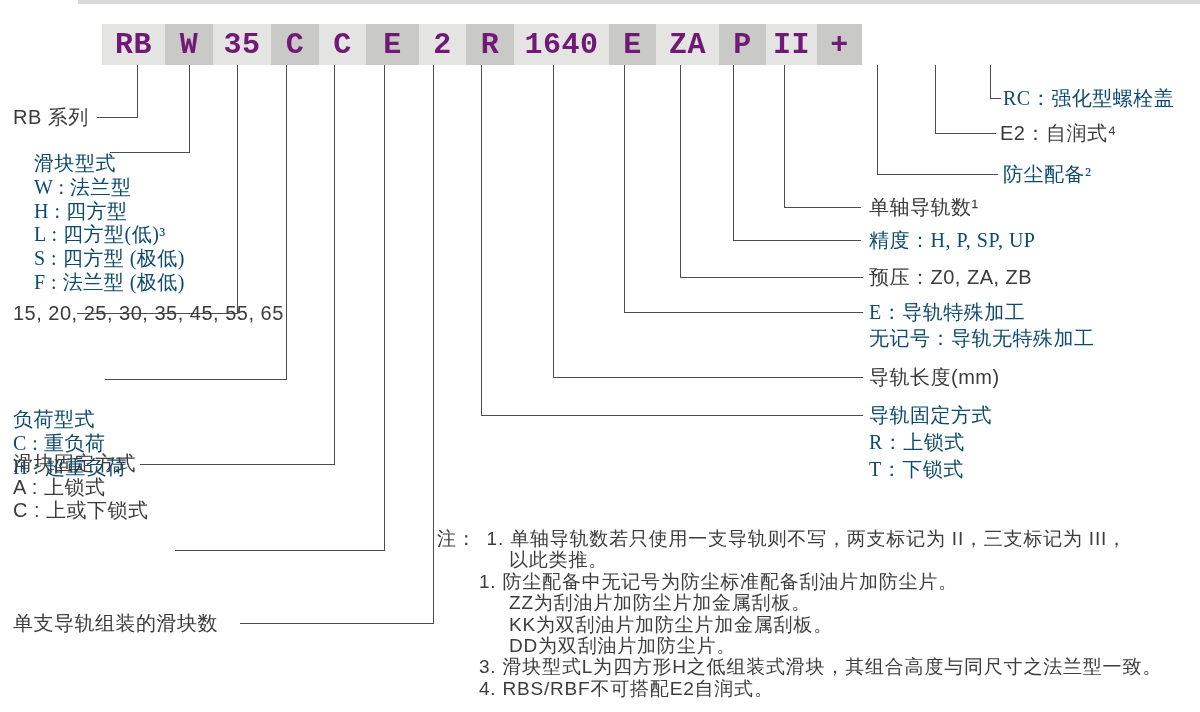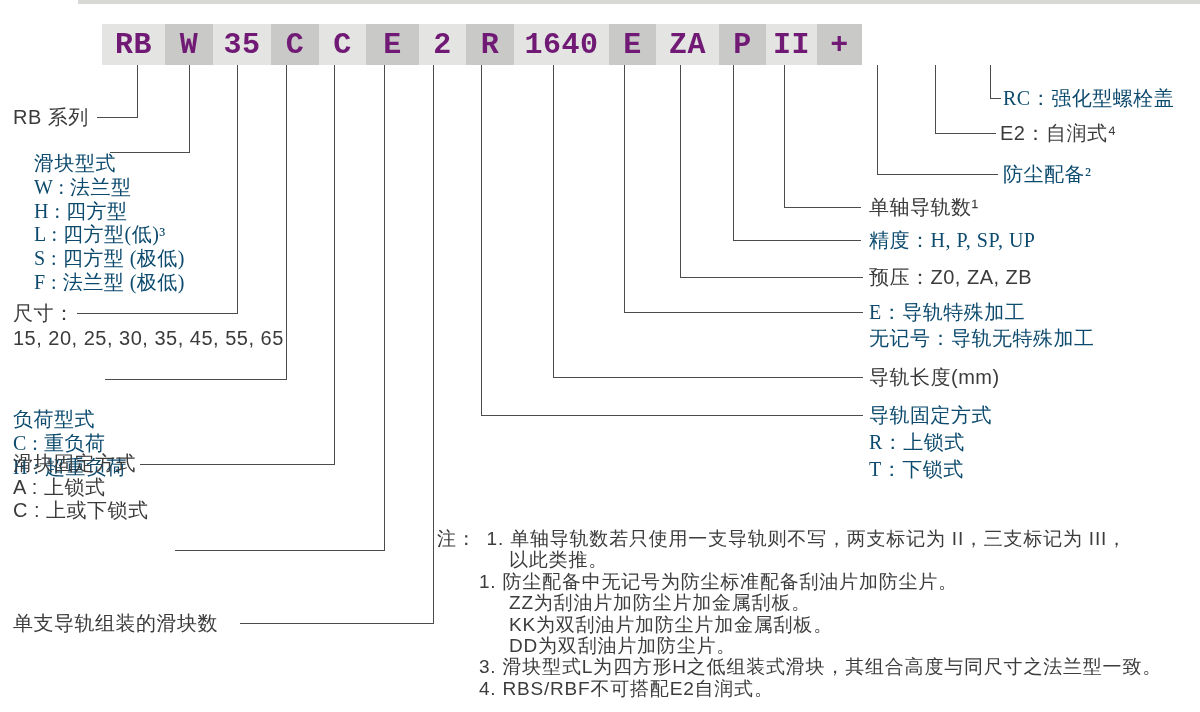--- a/index.html
+++ b/index.html
@@ -81,21 +81,20 @@
   <div class="lbl blue" style="left:13px; top:152px; line-height:23.8px;margin-left:21px;">
     <div>滑块型式</div>
     <div>W : 法兰型</div>
     <div>H : 四方型</div>
     <div>L : 四方型(低)³</div>
     <div>S : 四方型 (极低)</div>
     <div>F : 法兰型 (极低)</div>
   </div>
 
   <div class="lbl" style="left:13px; top:301px; line-height:25px;">
-    <div>尺寸：</div>
     <div>15, 20, 25, 30, 35, 45, 55, 65</div>
   </div>
 
   <div class="lbl blue" style="left:13px; top:367px; line-height:24px;margin-top:40px;">
     <div>负荷型式</div>
     <div>C : 重负荷</div>
     <div>H : 超重负荷</div>
   </div>
 
   <div class="lbl" style="left:13px; top:452px; line-height:23.5px;">

